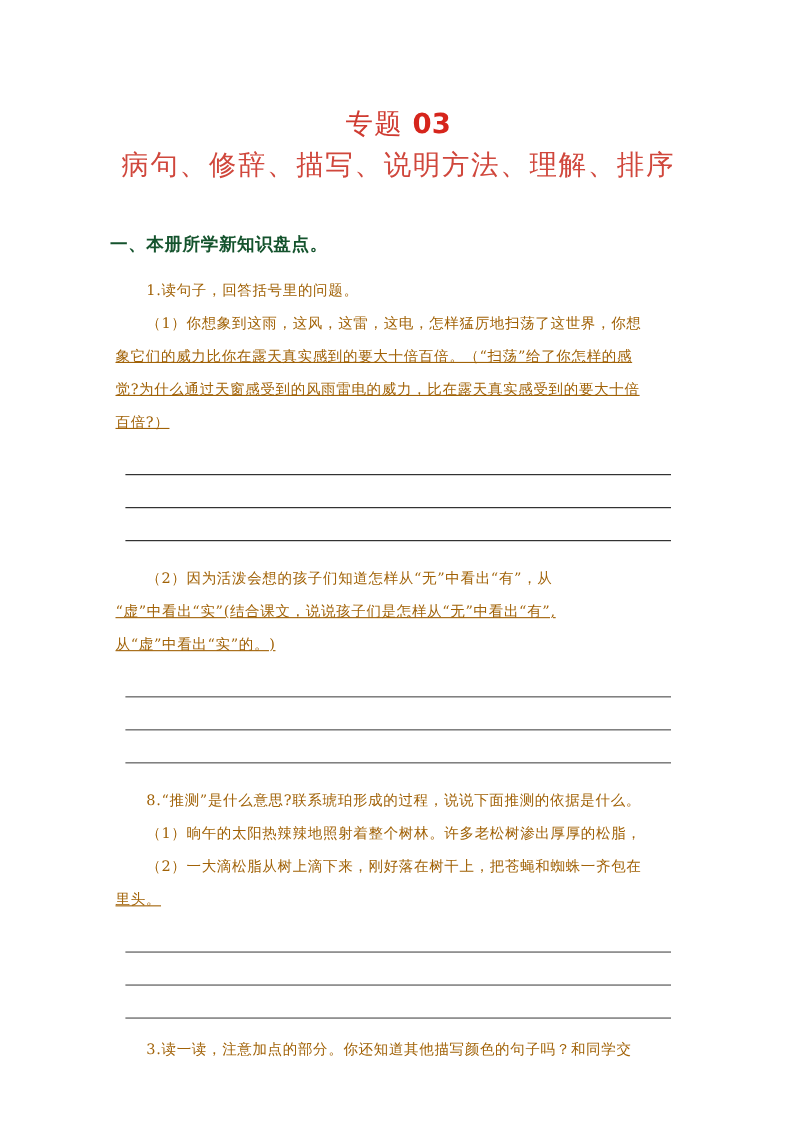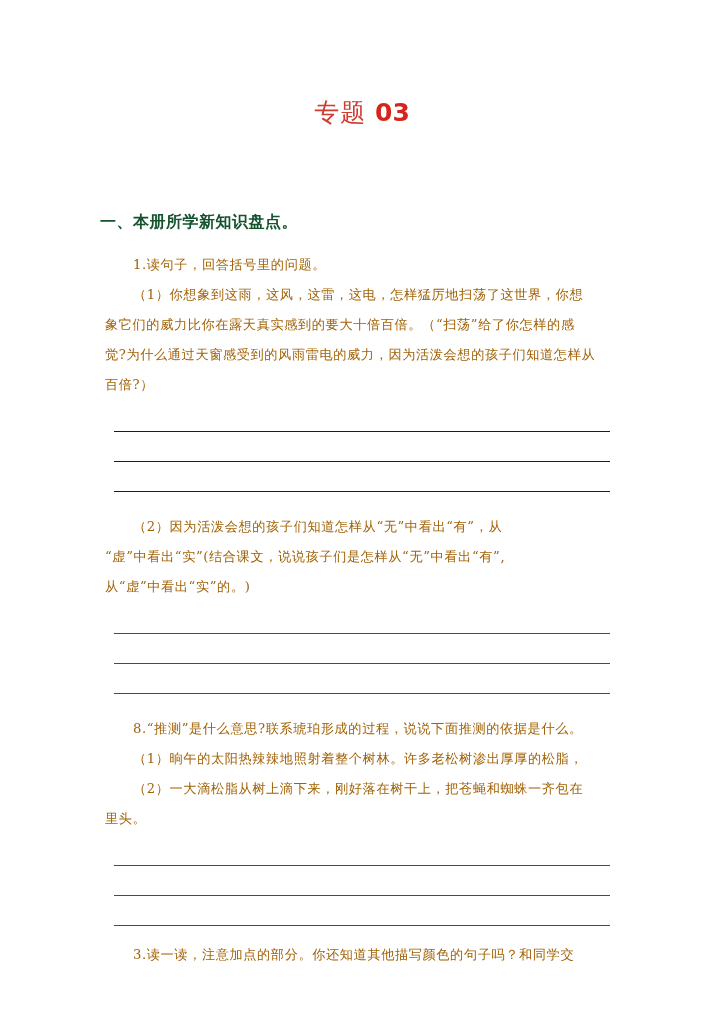--- a/index.html
+++ b/index.html
@@ -82,20 +82,21 @@
     line-height: 30px;
     color: #a16207;
     text-align: justify;
     letter-spacing: 0.6px;
   }
   .para.indent {
     text-indent: 28px;
   }
   .para.noindent {
     text-indent: 0;
+    text-decoration: underline;
   }
 
   
   .rules {
     width: 514px;
     margin: 0 auto;
   }
   .rule {
     height: 30px;
     position: relative;
@@ -115,31 +116,32 @@
   .gap-sm { height: 8px; }
   .gap-md { height: 14px; }
 </style>
 </head>
 <body>
 
 <div class="page">
 
   <div class="title-block">
     <div class="title-line1"><span>专题</span> <span class="num">03</span></div>
+    <div class="title-line2">病句、修辞、描写、说明方法、理解、排序</div>
   </div>
 
   <div class="section-heading">一、本册所学新知识盘点。</div>
 
   <div class="content">
 
     <div class="para indent">1.读句子，回答括号里的问题。</div>
 
     <div class="para indent">（1）你想象到这雨，这风，这雷，这电，怎样猛厉地扫荡了这世界，你想</div>
     <div class="para noindent">象它们的威力比你在露天真实感到的要大十倍百倍。（“扫荡”给了你怎样的感</div>
-    <div class="para noindent">觉?为什么通过天窗感受到的风雨雷电的威力，因为活泼会想的孩子们知道怎样从</div>
+    <div class="para noindent">觉?为什么通过天窗感受到的风雨雷电的威力，比在露天真实感受到的要大十倍</div>
     <div class="para noindent">百倍?）</div>
 
     <div class="gap-sm"></div>
 
     <div class="rules">
       <div class="rule"></div>
       <div class="rule"></div>
       <div class="rule"></div>
     </div>
 

